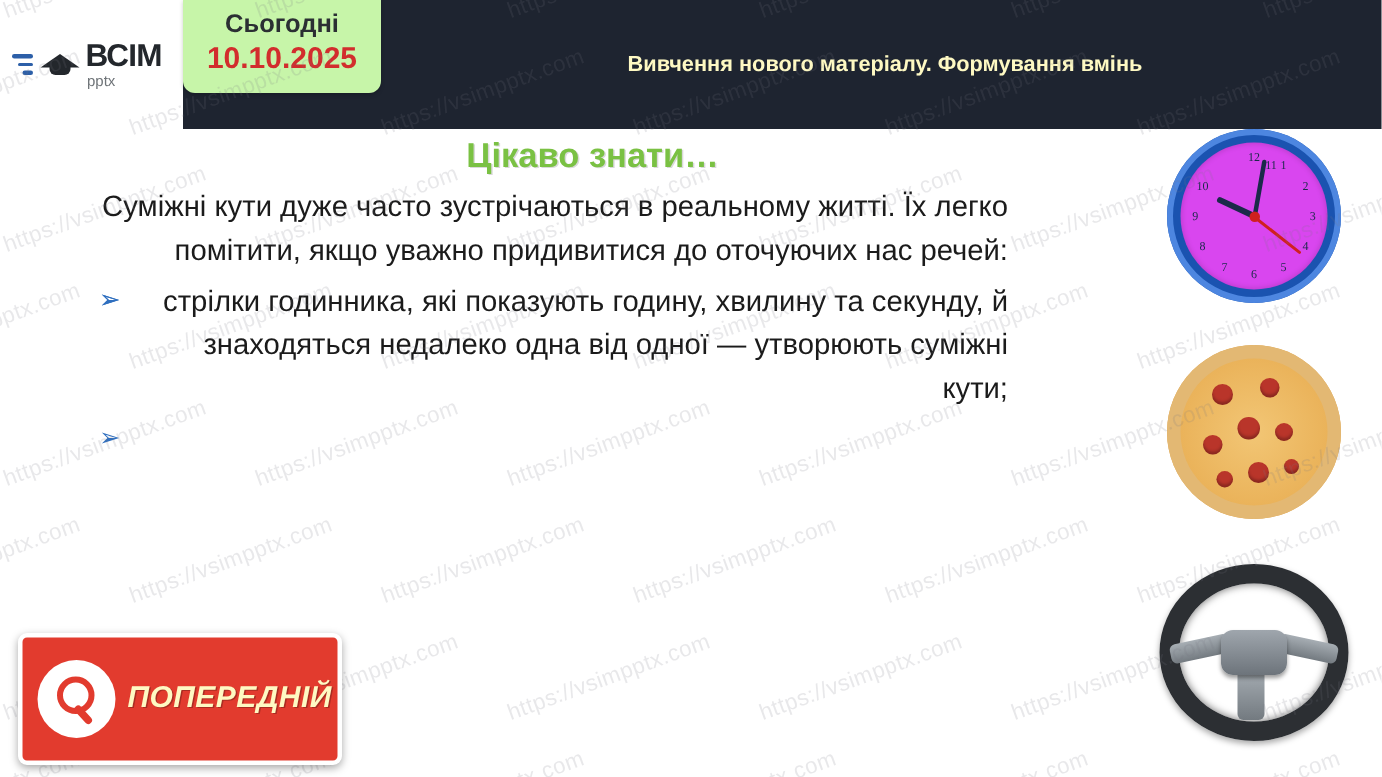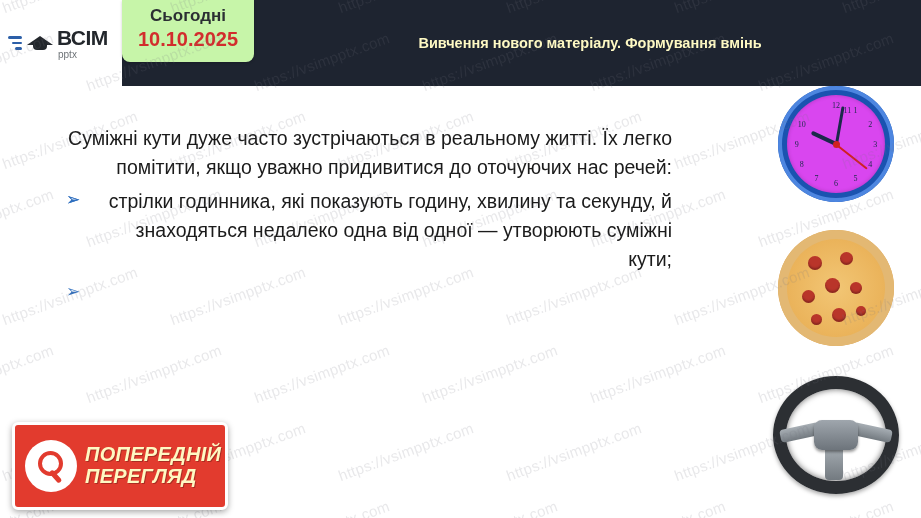--- a/index.html
+++ b/index.html
@@ -359,20 +359,21 @@
     line-height: 1.08;
     letter-spacing: .3px;
     text-shadow: 1px 1px 0 rgba(0,0,0,.25);
     font-style: italic;
   }
 </style>
 </head>
 <body>
 
 <div class="slide">
+  <div class="slide-heading">Цікаво знати…</div>
 
   <div class="content">
     <p class="para">Суміжні кути дуже часто зустрічаються в реальному житті. Їх легко помітити, якщо уважно придивитися до оточуючих нас речей:</p>
     <ul class="bullets">
       <li>
         <span class="marker">➢</span>
       </li>
       <li>
         <span class="marker">➢</span>
         <span>стрілки годинника, які показують годину, хвилину та секунду, й знаходяться недалеко одна від одної — утворюють суміжні кути;</span>
@@ -449,21 +450,20 @@
   <div class="date">10.10.2025</div>
 </div>
 
 <div class="preview-badge">
   <span class="mag">
     <span class="glass"></span>
       <span class="handle"></span>
   </span>
   <span class="txt">
     <span>ПОПЕРЕДНІЙ</span><br>
-    <span>ПЕРЕГЛЯД</span>
   </span>
 </div>
 
 <div class="watermark-layer" id="wm-layer">
     <span class="wm" style="left: 0px; top: 0px;">https://vsimpptx.com</span>
     <span class="wm" style="left: 168px; top: 0px;">https://vsimpptx.com</span>
     <span class="wm" style="left: 336px; top: 0px;">https://vsimpptx.com</span>
     <span class="wm" style="left: 504px; top: 0px;">https://vsimpptx.com</span>
     <span class="wm" style="left: 672px; top: 0px;">https://vsimpptx.com</span>
     <span class="wm" style="left: 840px; top: 0px;">https://vsimpptx.com</span>

